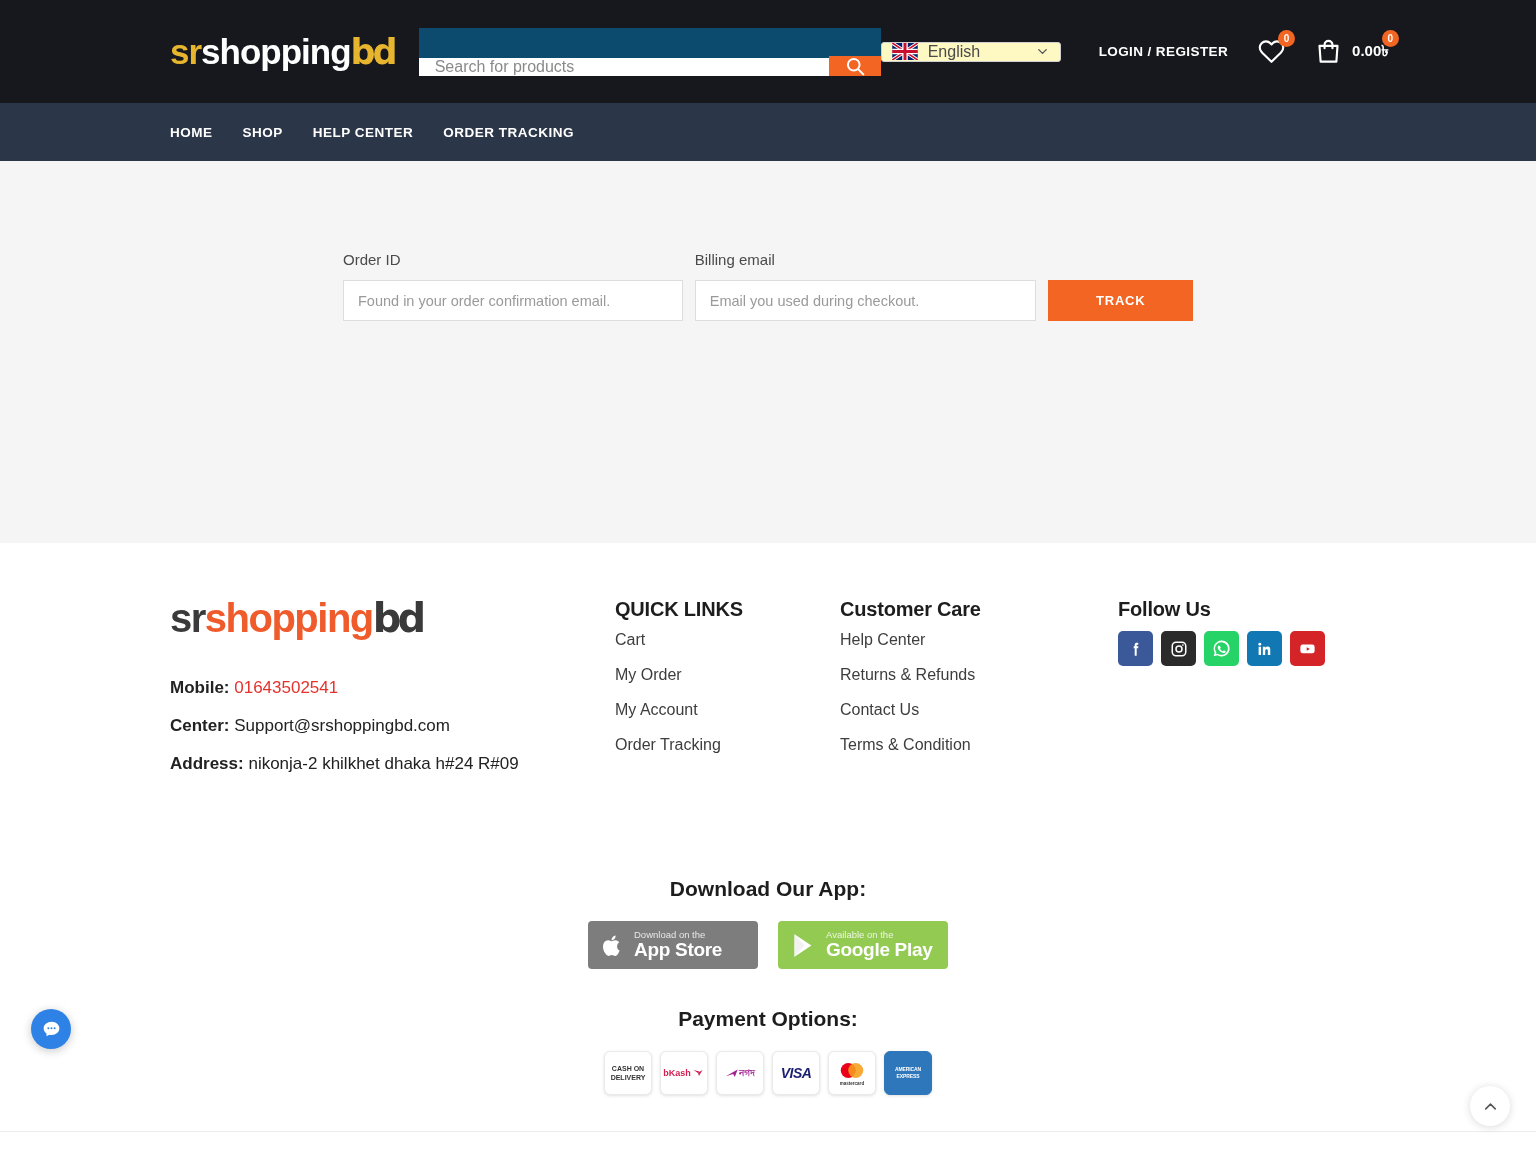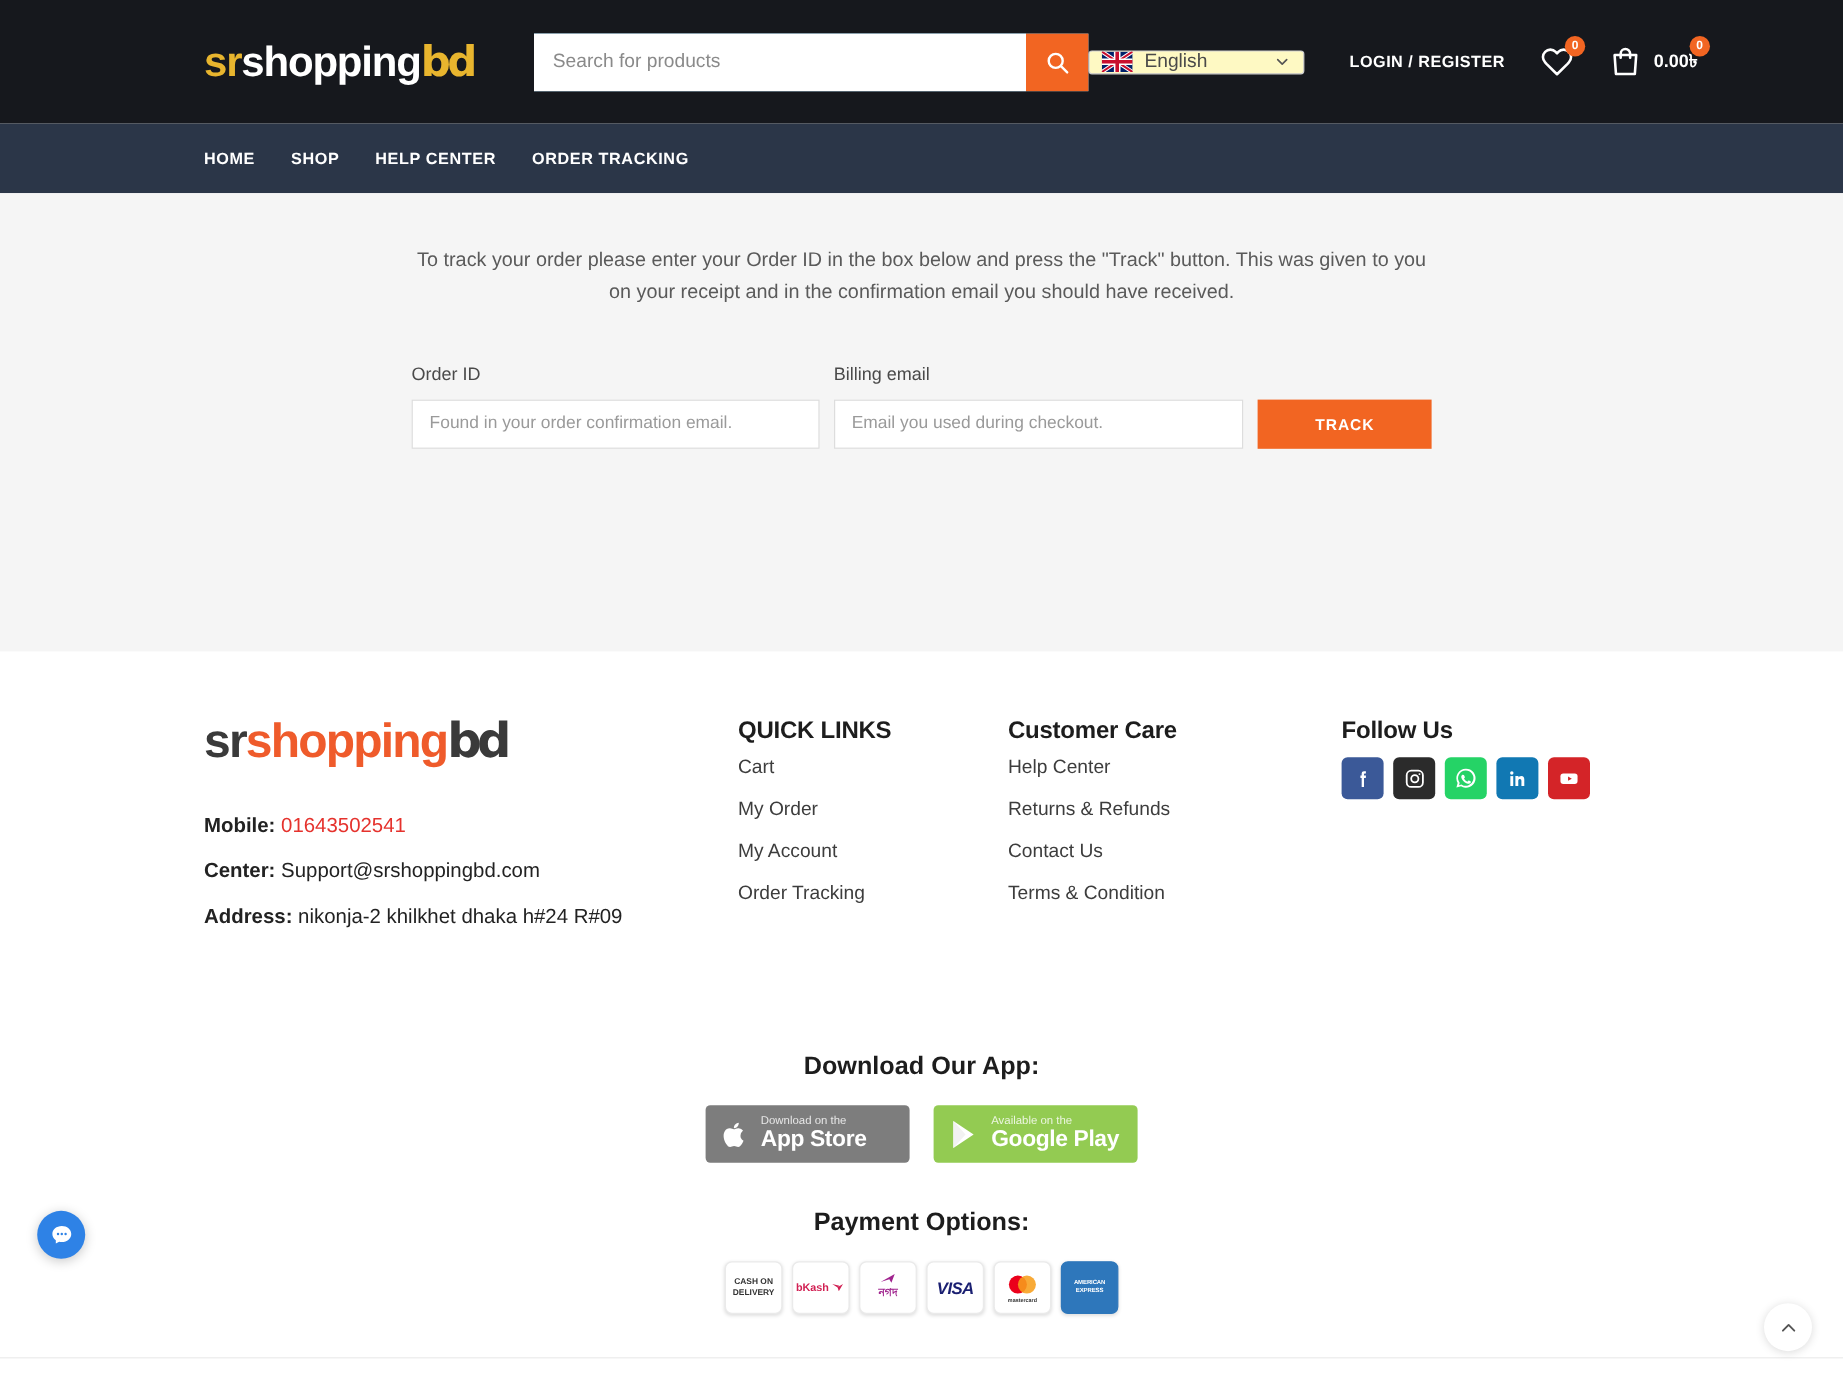--- a/index.html
+++ b/index.html
@@ -30,25 +30,26 @@
   .logo-sr { color: #e8b52e; }
   .logo-shopping { color: #ffffff; }
   .logo-bd {
     color: #e8b52e;
     font-family: "DejaVu Sans", sans-serif;
     font-weight: bold;
     letter-spacing: -3px;
   }
 
   .search-wrap {
-    margin-left: 50px;
+    margin-left: 24px;
     display: flex;
     width: 462px;
     height: 48px;
-    background: #7dd3fc;
+    background: #0c4a6e;
+    align-items: flex-end;
   }
   .search-input {
     flex: 1;
     border: none;
     outline: none;
     padding: 0 16px;
     font-size: 16px;
     font-family: "Liberation Sans", sans-serif;
     color: #333;
   }
@@ -440,21 +441,20 @@
 </div>
 
 <div class="navbar">
   <div class="nav-item">HOME</div>
   <div class="nav-item">SHOP</div>
   <div class="nav-item">HELP CENTER</div>
   <div class="nav-item">ORDER TRACKING</div>
 </div>
 
 <div class="content">
-  <div class="intro">To track your order please enter your Order ID in the box below and press the "Track" button. This was given to you on your receipt and in the confirmation email you should have received.</div>
 
   <div class="form-row">
     <div class="field field-order">
       <label class="field-label">Order ID</label>
       <input class="field-input" type="text" placeholder="Found in your order confirmation email." style="">
     </div>
     <div class="field field-email">
       <label class="field-label">Billing email</label>
       <input class="field-input" type="text" placeholder="Email you used during checkout." style="">
     </div>
@@ -572,21 +572,21 @@
       </div>
       <div class="pay-card">
         <div style="display:flex;align-items:center;gap:1px">
           <span class="bkash-txt">bKash</span>
           <svg width="13" height="12" viewBox="0 0 24 24" fill="#d12053">
             <path d="M2 6l12 3-4 3 10-6-7 12-2-6z"></path>
           </svg>
         </div>
       </div>
       <div class="pay-card">
-        <div style="display:flex;flex-direction:column;align-items:center">
+        <div style="display:flex;align-items:center">
           <svg width="14" height="9" viewBox="0 0 24 16" fill="#a0238e">
             <path d="M1 13L22 1l-5 13-3-5z"></path>
           </svg>
           <span class="nagad-txt">নগদ</span>
         </div>
       </div>
       <div class="pay-card">
         <span class="visa-txt">VISA</span>
       </div>
       <div class="pay-card">

